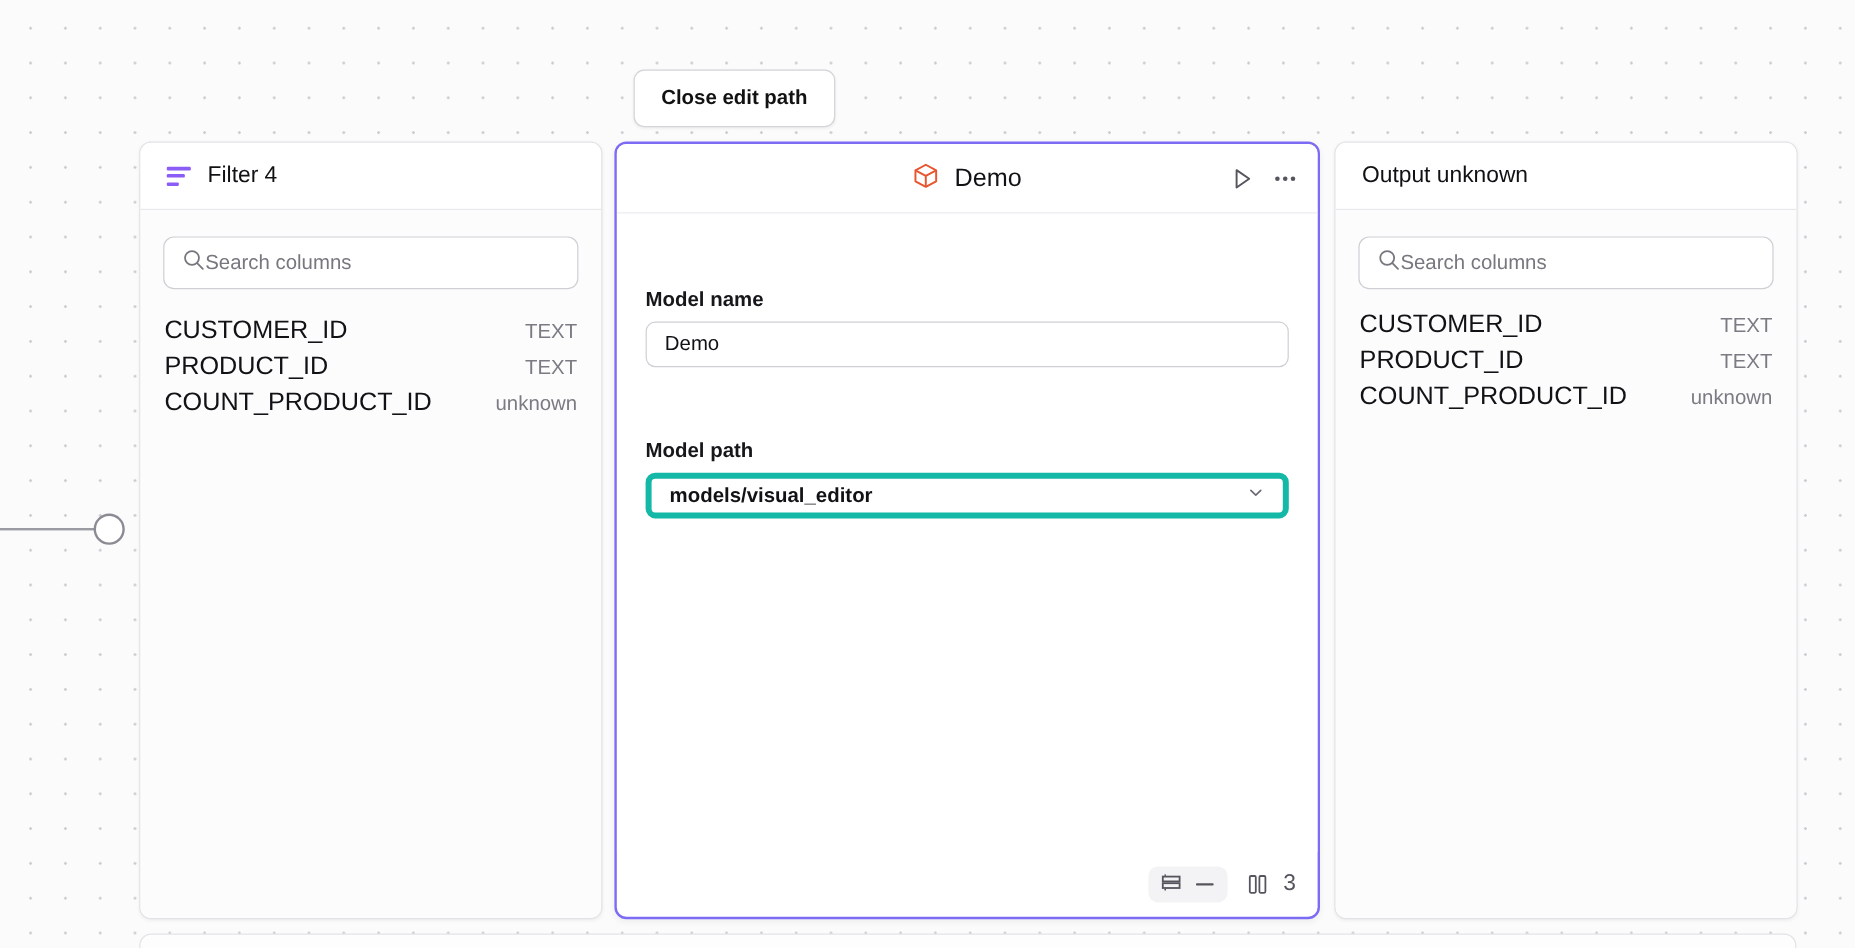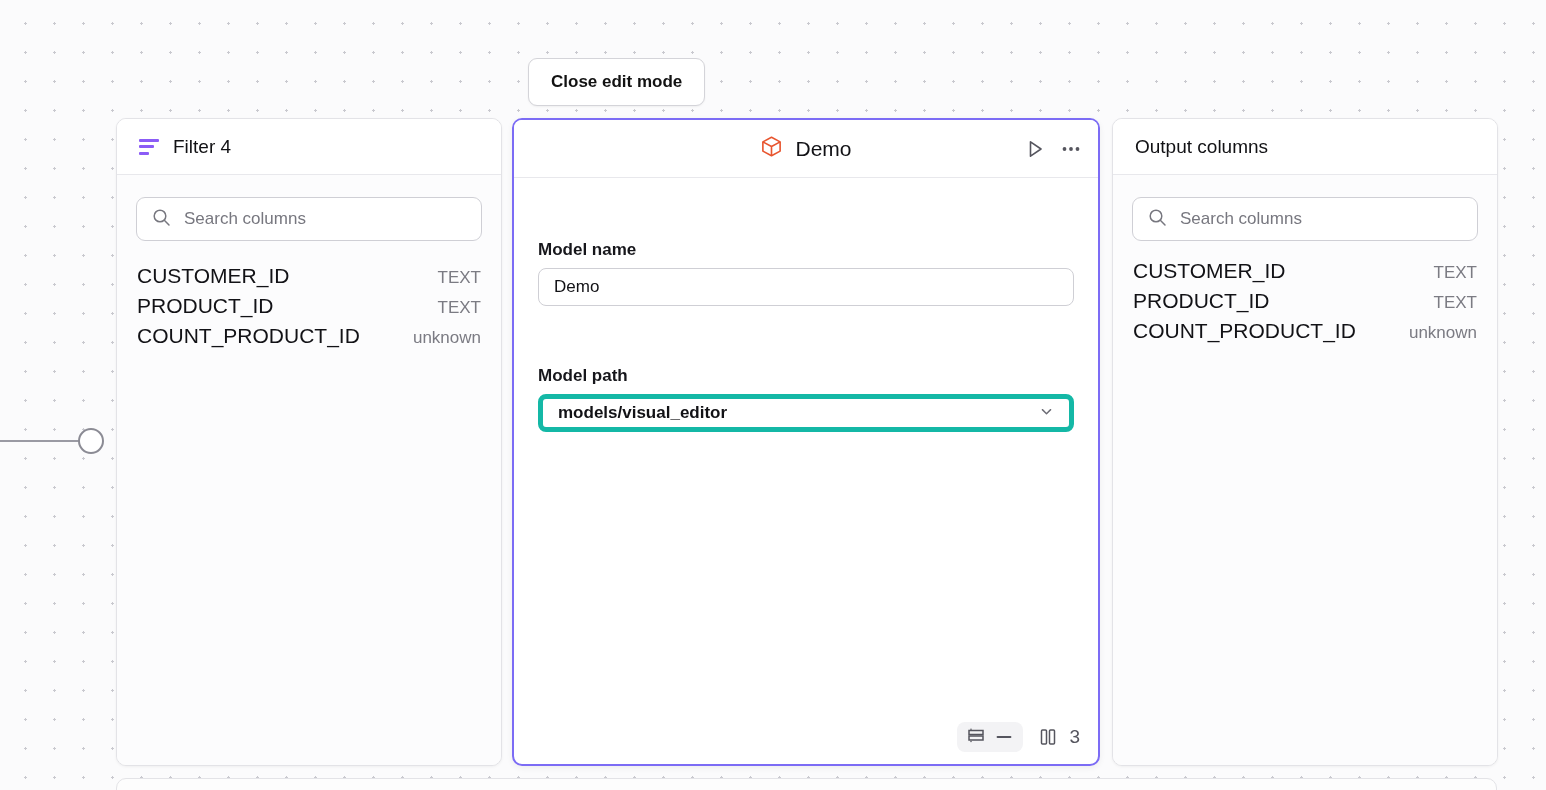--- a/index.html
+++ b/index.html
@@ -117,21 +117,20 @@
 
   
   .search-box {
     margin: 22px 19px 0 19px;
     height: 44px;
     border: 1px solid #cfcfd5;
     border-radius: 9px;
     background: #ffffff;
     display: flex;
     align-items: center;
-    gap: 13px;
     padding: 0 15px;
     cursor: text;
   }
   .search-box .ph {
     font-size: 17px;
     color: #77777f;
   }
 
   
   .col-list { margin-top: 20px; padding: 0 16px; }
@@ -287,21 +286,21 @@
 </style>
 </head>
 <body>
 
 <div id="canvas">
 
   <div class="edge-line"></div>
   <div class="edge-handle"></div>
 
   <div class="close-edit-btn">
-    <span>Close edit mode</span>
+    <span>Close edit path</span>
   </div>
 
   <div class="panel side-panel" style="left:116px; top:118px; width:386px; height:648px;">
 
     <div class="panel-header">
       <span class="filter-icon">
         <i></i>
           <i></i>
           <i></i>
       </span>
@@ -408,21 +407,21 @@
           </svg>
         </span>
         <span class="row-count">3</span>
       </span>
     </div>
   </div>
 
   <div class="panel side-panel" style="left:1112px; top:118px; width:386px; height:648px;">
 
     <div class="panel-header">
-      <span class="side-title">Output columns</span>
+      <span class="side-title">Output unknown</span>
     </div>
 
     <div class="panel-body">
       <div class="search-box">
         <span>
           <svg width="19" height="19" viewBox="0 0 19 19" fill="none">
             <circle cx="8" cy="8" r="5.8" stroke="#77777f" stroke-width="1.5"></circle>
             <line x1="12.3" y1="12.3" x2="17" y2="17" stroke="#77777f" stroke-width="1.5" stroke-linecap="round"></line>
           </svg>
         </span>

